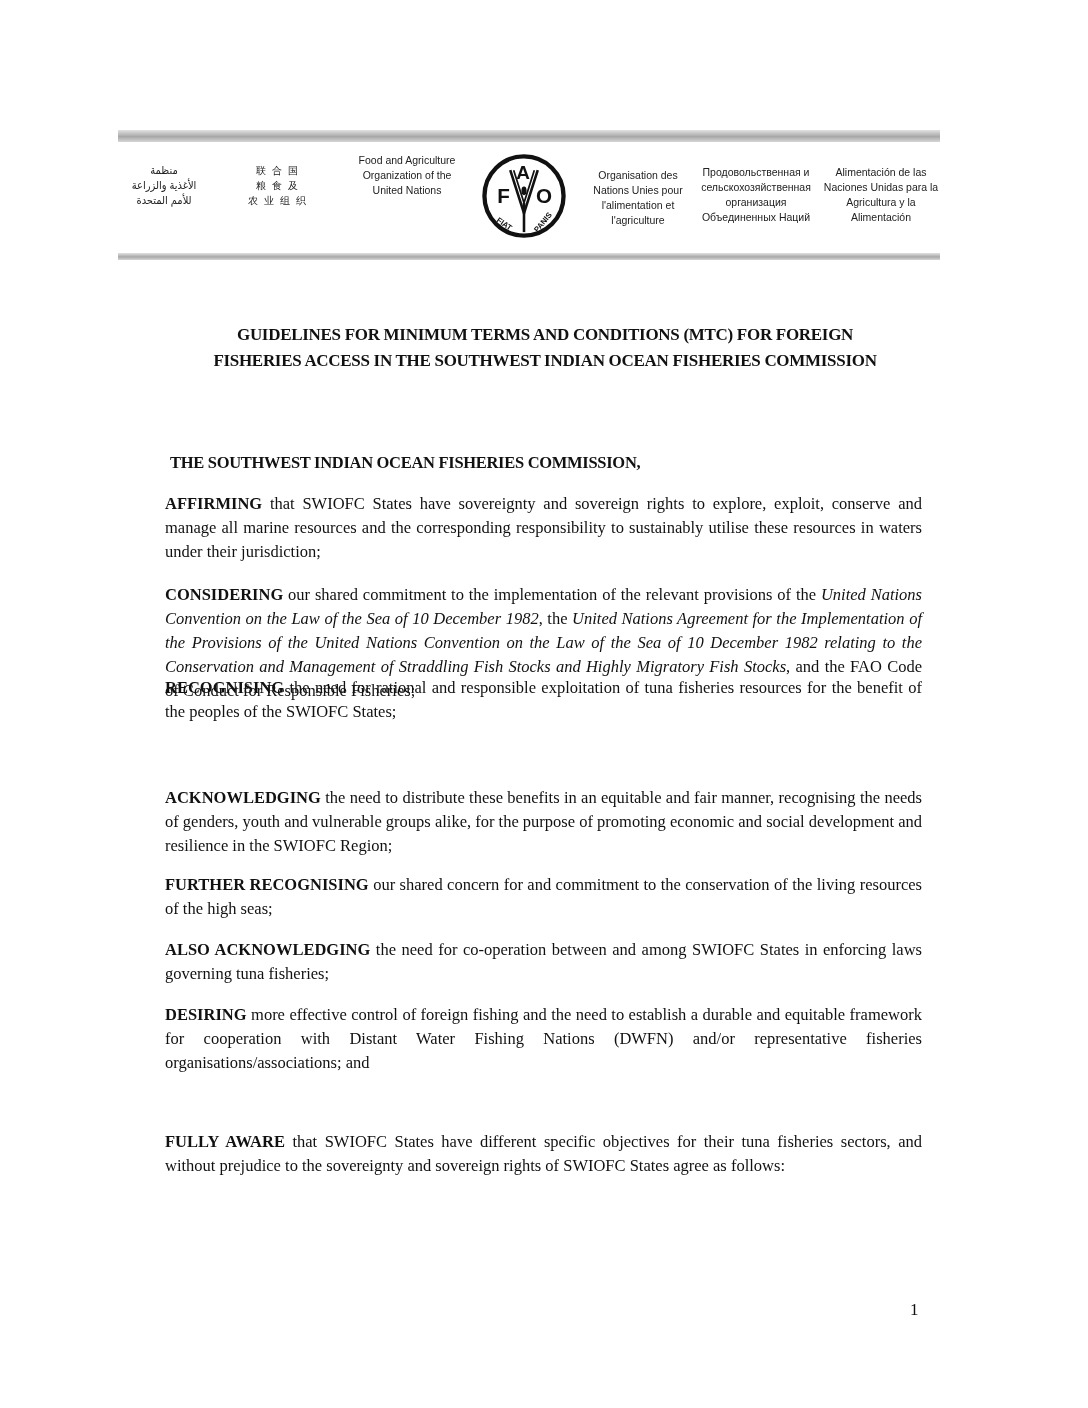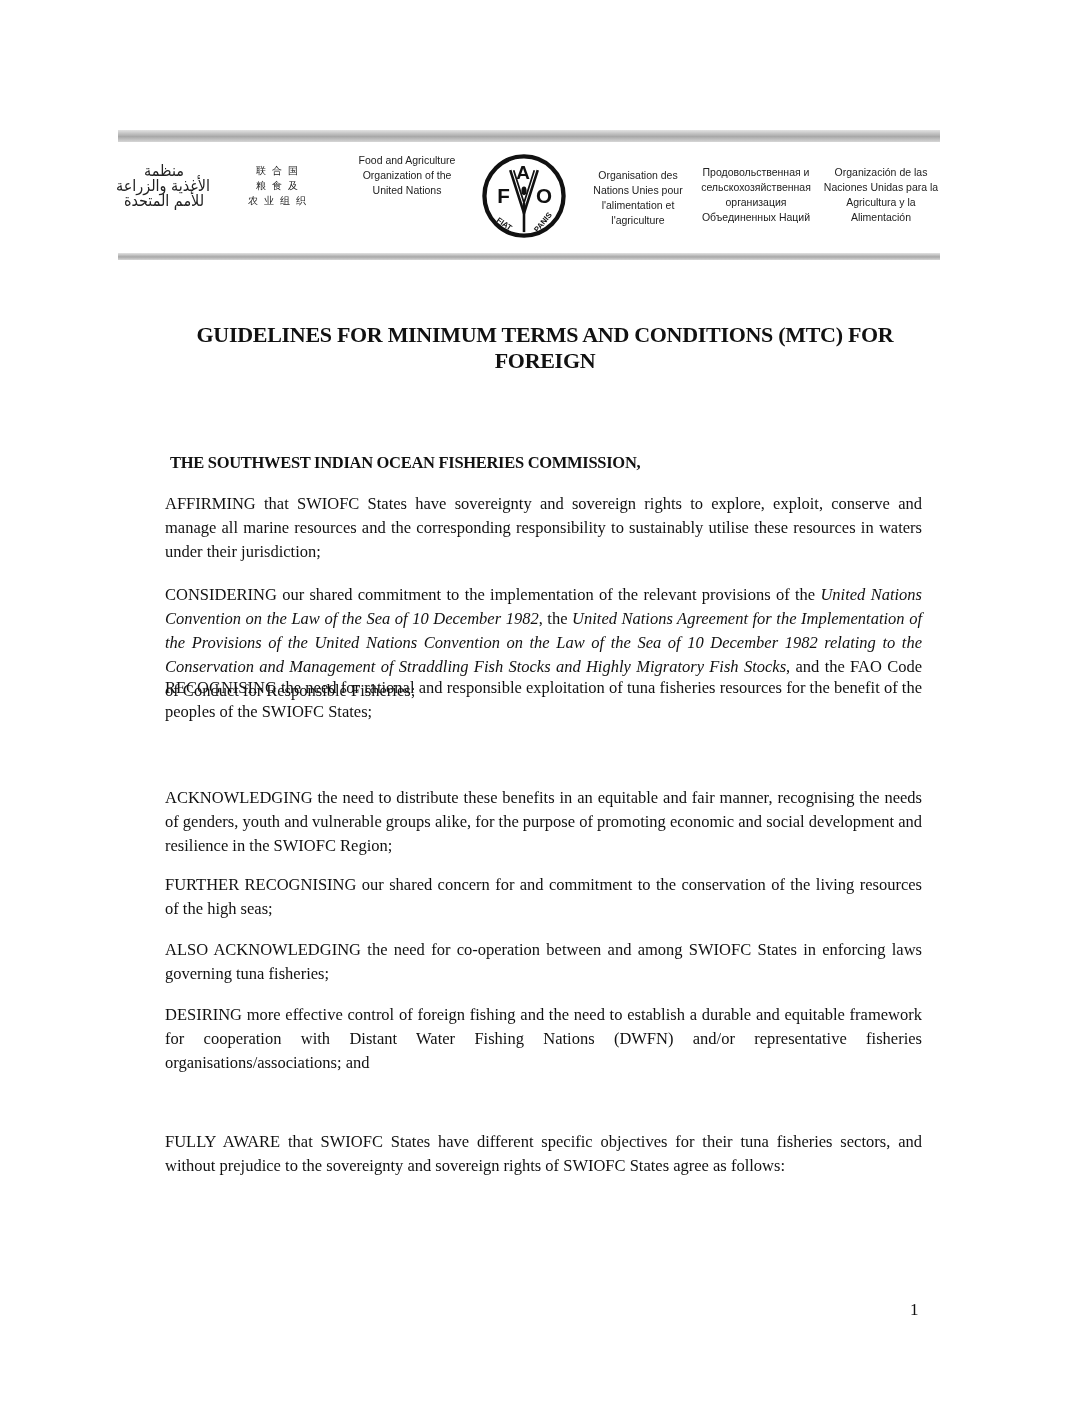--- a/index.html
+++ b/index.html
@@ -2,31 +2,31 @@
 <html><head>
 <meta charset="utf-8">
 <style>
   html, body { margin: 0; padding: 0; background: #ffffff; }
   body { width: 1088px; height: 1408px; position: relative; overflow: hidden; font-family: "Liberation Serif", "DejaVu Serif", serif; color: #111; }
   .bar { position: absolute; left: 118px; width: 822px; height: 12px; background: linear-gradient(#e2e2e2, #a8a8a8 55%, #d6d6d6); }
   .bar.top { top: 130px; }
   .bar.bottom { top: 253px; height: 7px; }
   .hdr-col { position: absolute; text-align: center; font-family: "Liberation Sans", "DejaVu Sans", sans-serif; font-size: 10.5px; line-height: 15px; color: #222; font-stretch: condensed; }
   .hdr-col span { display: block; white-space: nowrap; }
-  .ar { left: 118px; top: 163px; width: 92px; font-size: 16px; direction: rtl; }
+  .ar { left: 118px; top: 163px; width: 92px; font-size: 11px; direction: rtl; }
   .zh { left: 240px; top: 163px; width: 80px; font-size: 10px; letter-spacing: 6px; }
   .en { left: 348px; top: 153px; width: 118px; }
   .fr { left: 588px; top: 168px; width: 100px; }
   .ru { left: 700px; top: 165px; width: 112px; }
   .es { left: 822px; top: 165px; width: 118px; }
   .logo { position: absolute; left: 481px; top: 153px; width: 86px; height: 86px; }
-  .title { position: absolute; left: 150px; top: 322px; width: 790px; text-align: center; font-weight: bold; font-size: 22px; line-height: 26px; letter-spacing: -0.3px; }
+  .title { position: absolute; left: 150px; top: 322px; width: 790px; text-align: center; font-weight: bold; font-size: 17px; line-height: 26px; letter-spacing: -0.3px; }
   .title span { display: block; }
   .body { position: absolute; left: 165px; width: 757px; font-size: 16.5px; line-height: 24px; text-align: justify; }
-  .body b { font-weight: normal; }
+  .body b { font-weight: bold; }
   .heading { position: absolute; left: 170px; top: 453px; font-weight: bold; font-size: 16.5px; letter-spacing: -0.3px; }
   .pnum { position: absolute; left: 910px; top: 1300px; font-size: 17px; }
 </style>
 </head>
 <body>
 
 <div class="bar top"></div>
 
 <div class="hdr-col ar">
   <span>منظمة</span>
@@ -63,30 +63,31 @@
   <span>l'alimentation et</span>
   <span>l'agriculture</span>
 </div>
 <div class="hdr-col ru">
   <span>Продовольственная и</span>
   <span>сельскохозяйственная</span>
   <span>организация</span>
   <span>Объединенных Наций</span>
 </div>
 <div class="hdr-col es">
-  <span>Organización de las</span>
+  <span>Alimentación de las</span>
   <span>Naciones Unidas para la</span>
   <span>Agricultura y la</span>
   <span>Alimentación</span>
 </div>
 
 <div class="bar bottom"></div>
 
 <div class="title">
   <span>GUIDELINES FOR MINIMUM TERMS AND CONDITIONS (MTC) FOR FOREIGN</span>
+  <span>FISHERIES ACCESS IN THE SOUTHWEST INDIAN OCEAN FISHERIES COMMISSION</span>
 </div>
 
 <div class="heading">THE SOUTHWEST INDIAN OCEAN FISHERIES COMMISSION,</div>
 
 <div class="body" style="top:492px">
   <b>AFFIRMING</b><span> that SWIOFC States have sovereignty and sovereign rights to explore, exploit, conserve and manage all marine resources and the corresponding responsibility to sustainably utilise these resources in waters under their jurisdiction;</span>
 </div>
 
 <div class="body" style="top:583px">
   <b>CONSIDERING</b><span> our shared commitment to the implementation of the relevant provisions of the </span><i>United Nations Convention on the Law of the Sea of 10 December 1982</i><span>, the </span><i>United Nations Agreement for the Implementation of the Provisions of the United Nations Convention on the Law of the Sea of 10 December 1982 relating to the Conservation and Management of Straddling Fish Stocks and Highly Migratory Fish Stocks</i><span>, and the FAO Code of Conduct for Responsible Fisheries;</span>

